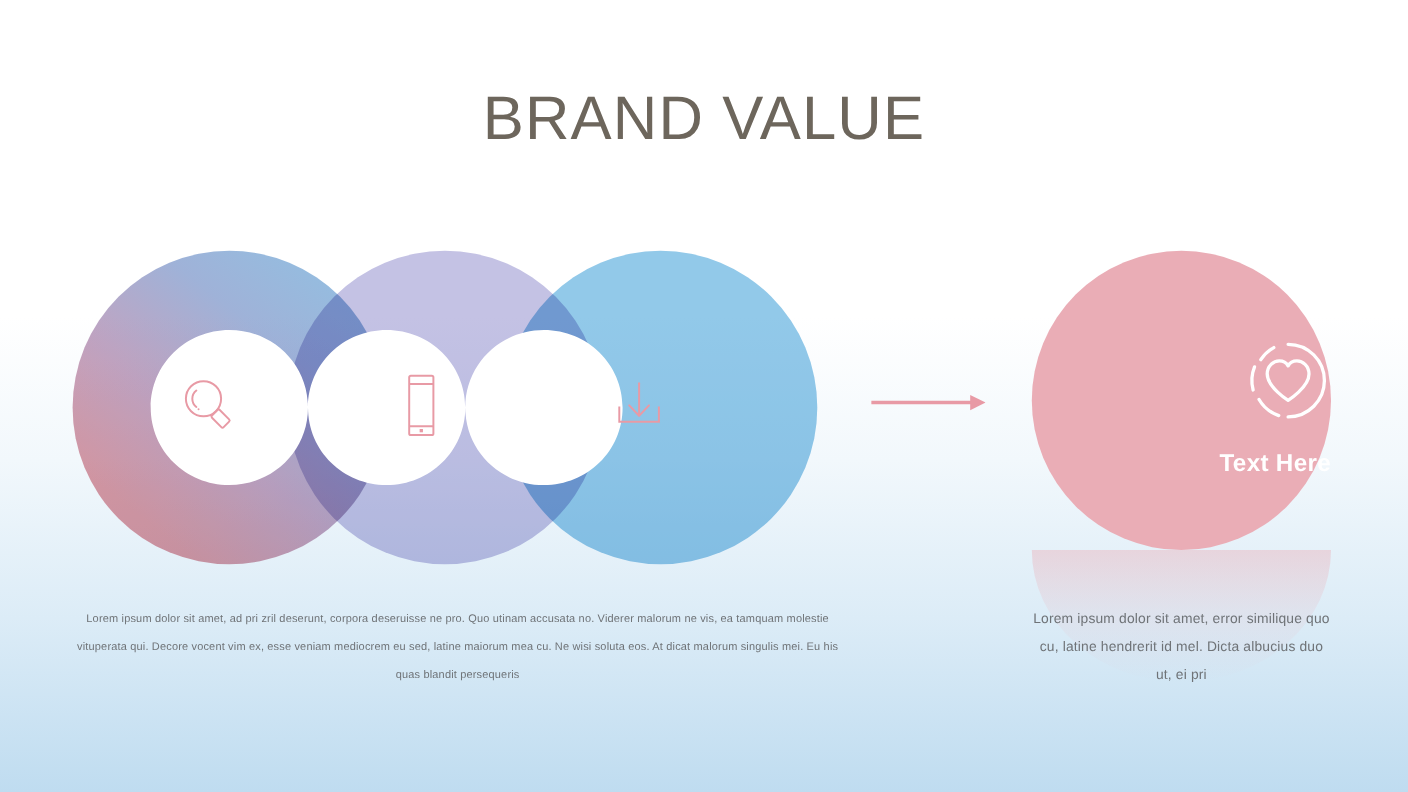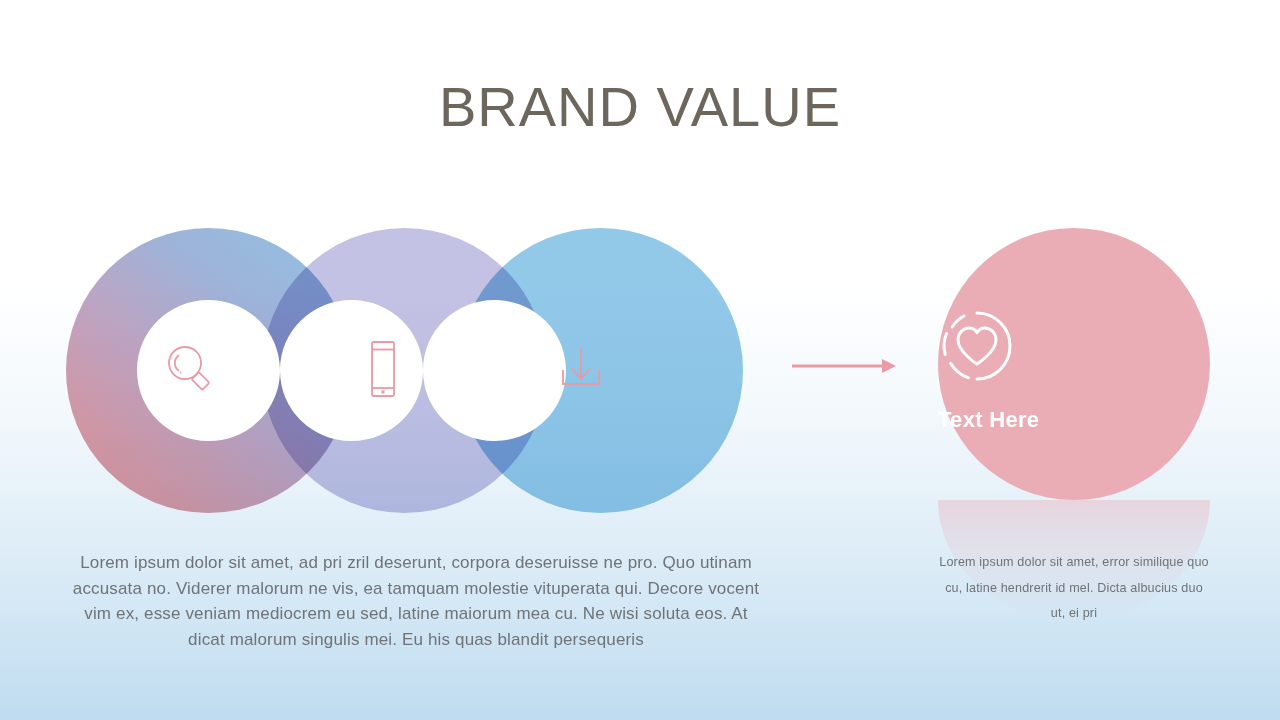--- a/index.html
+++ b/index.html
@@ -63,21 +63,21 @@
 
   
   .result {
     position:absolute;
     left:938px; top:228px;
     width:272px; height:272px;
     border-radius:50%;
     background:#eaadb6;
     display:flex;
     flex-direction:column;
-    align-items:flex-start;
+    align-items:flex-end;
     justify-content:center;
   }
   .result-icon { margin-top:12px; }
   .result-label {
     margin-top:18px;
     color:#ffffff;
     font-size:22px;
     font-weight:bold;
     letter-spacing:0.3px;
   }
@@ -89,21 +89,21 @@
     background:linear-gradient(to bottom, rgba(234,173,182,0.42) 0%, rgba(234,173,182,0.16) 45%, rgba(234,173,182,0.0) 100%);
     pointer-events:none;
   }
 
   
   .copy-left {
     position:absolute;
     left:66px; top:550px;
     width:700px;
     text-align:center;
-    font-size:17px;
+    font-size:10px;
     line-height:25.5px;
     color:#6f7377;
     letter-spacing:0.15px;
   }
   .copy-right {
     position:absolute;
     left:938px; top:550px;
     width:272px;
     text-align:center;
     font-size:12.6px;

